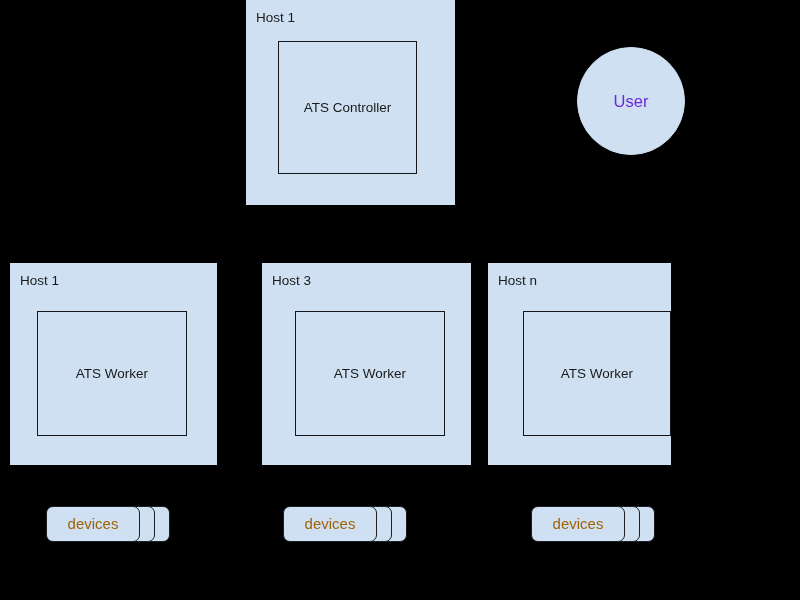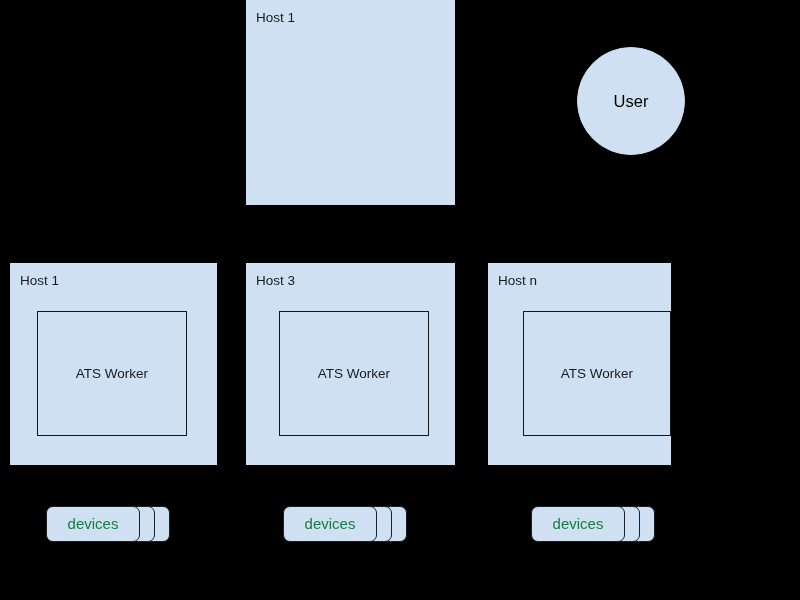--- a/index.html
+++ b/index.html
@@ -53,21 +53,21 @@
     border-radius: 50%;
     background: #cfe0f2;
     border: 1px solid #cfe0f2;
     box-sizing: border-box;
     display: flex;
     align-items: center;
     justify-content: center;
   }
   .user-label {
     font-size: 16.5px;
-    color: #000000;
+    color: #6d28d9;
     line-height: 19px;
     white-space: nowrap;
   }
   .device-stack {
     position: absolute;
     width: 124px;
     height: 36px;
   }
   .device-card {
     position: absolute;
@@ -88,46 +88,49 @@
   }
   .device-card.front {
     left: 0px;
     width: 94px;
     display: flex;
     align-items: center;
     justify-content: center;
   }
   .device-label {
     font-size: 15px;
-    color: #15803d;
+    color: #a16207;
     line-height: 18px;
     white-space: nowrap;
   }
 </style>
 </head>
 <body>
 
 <div id="canvas">
 
   <div class="host-box" style="left:246px; top:-8px; width:209px; height:213px;">
     <div class="host-label" style="top:17px;">Host 1</div>
+    <div class="inner-box" style="left:31px; top:48px; width:139px; height:133px;">
+      <span class="inner-label">ATS Controller</span>
+    </div>
   </div>
 
   <div class="user-circle" style="left:577px; top:47px; width:108px; height:108px;">
     <span class="user-label">User</span>
   </div>
 
   <div class="host-box" style="left:10px; top:263px; width:207px; height:202px;">
     <div class="host-label">Host 1</div>
     <div class="inner-box" style="left:26px; top:47px; width:150px; height:125px;">
       <span class="inner-label">ATS Worker</span>
     </div>
   </div>
 
-  <div class="host-box" style="left:246px; top:263px; width:209px; height:202px;">
+  <div class="host-box" style="left:262px; top:263px; width:209px; height:202px;">
     <div class="host-label">Host 3</div>
     <div class="inner-box" style="left:32px; top:47px; width:150px; height:125px;">
       <span class="inner-label">ATS Worker</span>
     </div>
   </div>
 
   <div class="host-box" style="left:488px; top:263px; width:183px; height:202px;">
     <div class="host-label">Host n</div>
     <div class="inner-box" style="left:34px; top:47px; width:148px; height:125px;">
       <span class="inner-label">ATS Worker</span>

